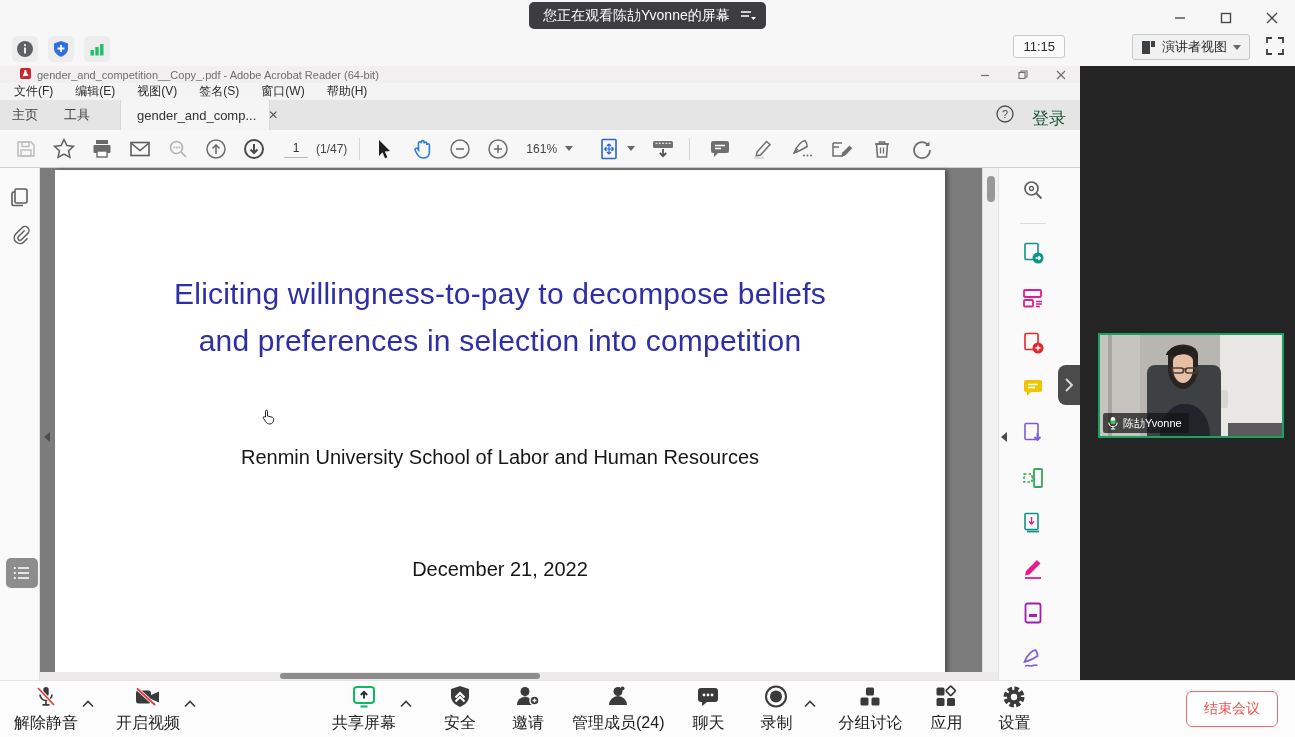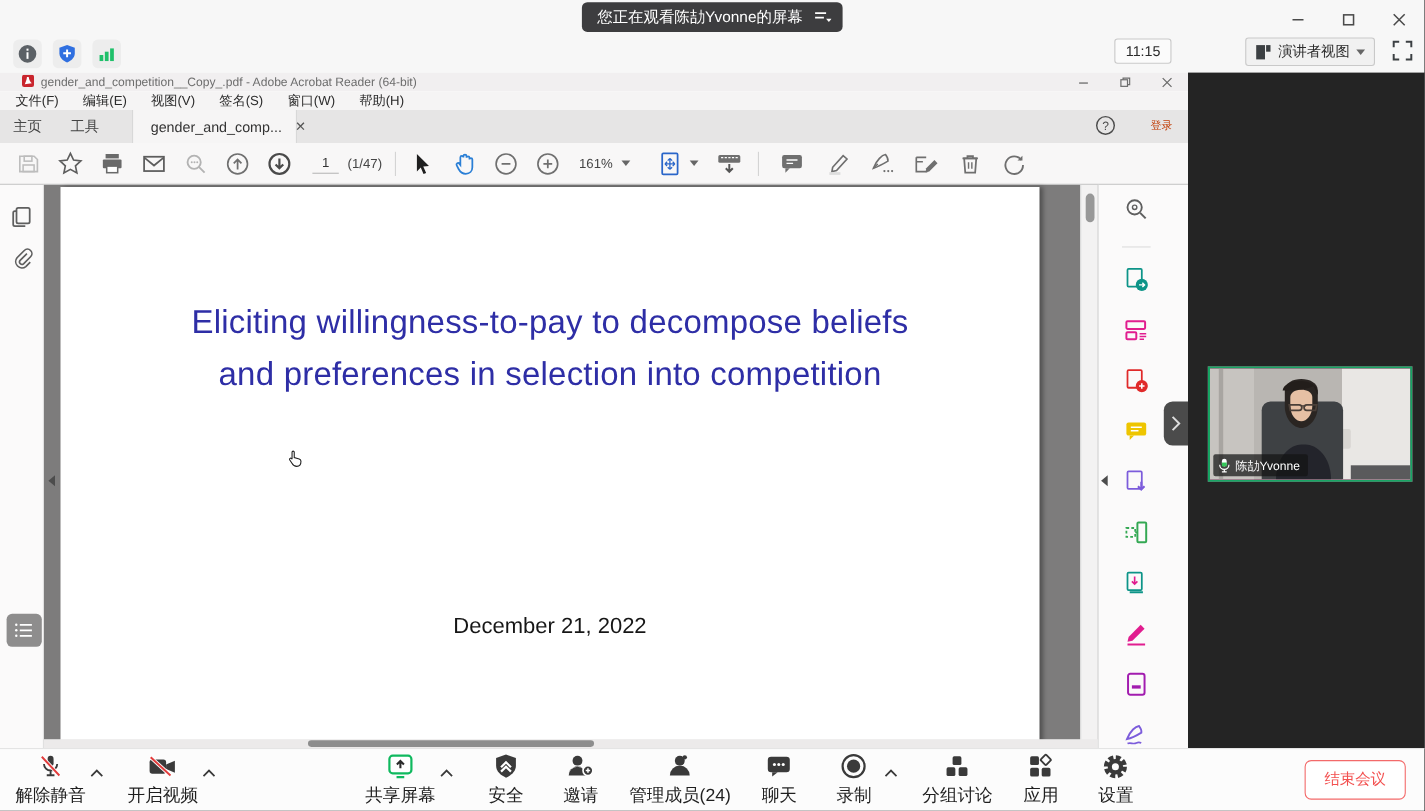--- a/index.html
+++ b/index.html
@@ -34,21 +34,21 @@
   .a-winctrl span { width:38px; height:15px; display:flex; align-items:center; justify-content:center; }
   .a-menubar { position:absolute; left:0; top:17px; width:1080px; height:17px; background:#f5f4f4;
     display:flex; align-items:center; gap:22px; padding-left:14px; font-size:12px; color:#2b2b2b; }
   .a-tabbar { position:absolute; left:0; top:34px; width:1080px; height:30px; background:#e6e5e5; }
   .a-tab { position:absolute; top:0; height:30px; display:flex; align-items:center; font-size:13px; color:#444; }
   .tab-home { left:12px; } .tab-tools { left:64px;text-align:center; }
   .tab-doc { left:120px; width:150px; background:#f6f5f5; border-left:1px solid #d8d8d8;
     border-right:1px solid #d8d8d8; padding-left:16px; gap:12px; color:#333; }
   .tab-doc .x { color:#555; font-size:12px; }
   .a-help { position:absolute; right:66px; top:5px; }
-  .a-signin { position:absolute; right:14px; top:7px; font-size:10px; color:#c2410c;text-align:right; }
+  .a-signin { position:absolute; right:14px; top:7px; font-size:17px; color:#14532d;text-align:right; }
   .a-toolbar { position:absolute; left:0; top:64px; width:1080px; height:38px; background:#f8f7f7;
     border-bottom:1px solid #cfcfcf; display:flex; align-items:center; }
   .tb { display:flex; align-items:center; justify-content:center; width:28px; height:28px; margin-left:10px; }
   .tb.first{ margin-left:12px; }
   .tb-sep { width:1px; height:22px; background:#d4d4d4; margin-left:12px; }
   .page-input { width:24px; height:18px; border:none; border-bottom:1px solid #b9b9b9; background:transparent;
     text-align:center; font-size:12px; color:#333; margin-left:16px; font-family:"Liberation Sans",sans-serif;}
   .page-count { font-size:12px; color:#454545; margin-left:8px; }
   .zoom-box { display:flex; align-items:center; gap:8px; margin-left:14px; font-size:12px; color:#454545; }
   .caret-down { width:0; height:0; border-left:4px solid transparent; border-right:4px solid transparent;
@@ -377,20 +377,21 @@
       <span class="tri-left" style="left:44px; top:264px"></span>
 
       <div class="page">
         <div class="slide-title">
           <div>Eliciting willingness-to-pay to decompose beliefs</div>
           <div>and preferences in selection into competition</div>
         </div>
         <span class="hand-cursor"><svg width="16" height="18">
               <path d="M5.5 9V3.2c0-1.4 2-1.4 2 0V8l4.5 1.2c1 .3 1.6 1 1.6 2.2 0 2.7-1.4 4.6-3.8 4.6-2.2 0-3.4-1-4.4-2.9L3.3 10c-.6-1.1.9-2 1.6-1z" fill="#fff" stroke="#222" stroke-width="1"></path>
             </svg></span>
+        <div class="slide-affil">Renmin University School of Labor and Human Resources</div>
         <div class="slide-date">December 21, 2022</div>
       </div>
 
       <div class="v-scroll">
         <div class="v-thumb"></div>
       </div>
 
       <div class="right-rail">
         <div class="rr-col">
           <span><svg width="24" height="24">

